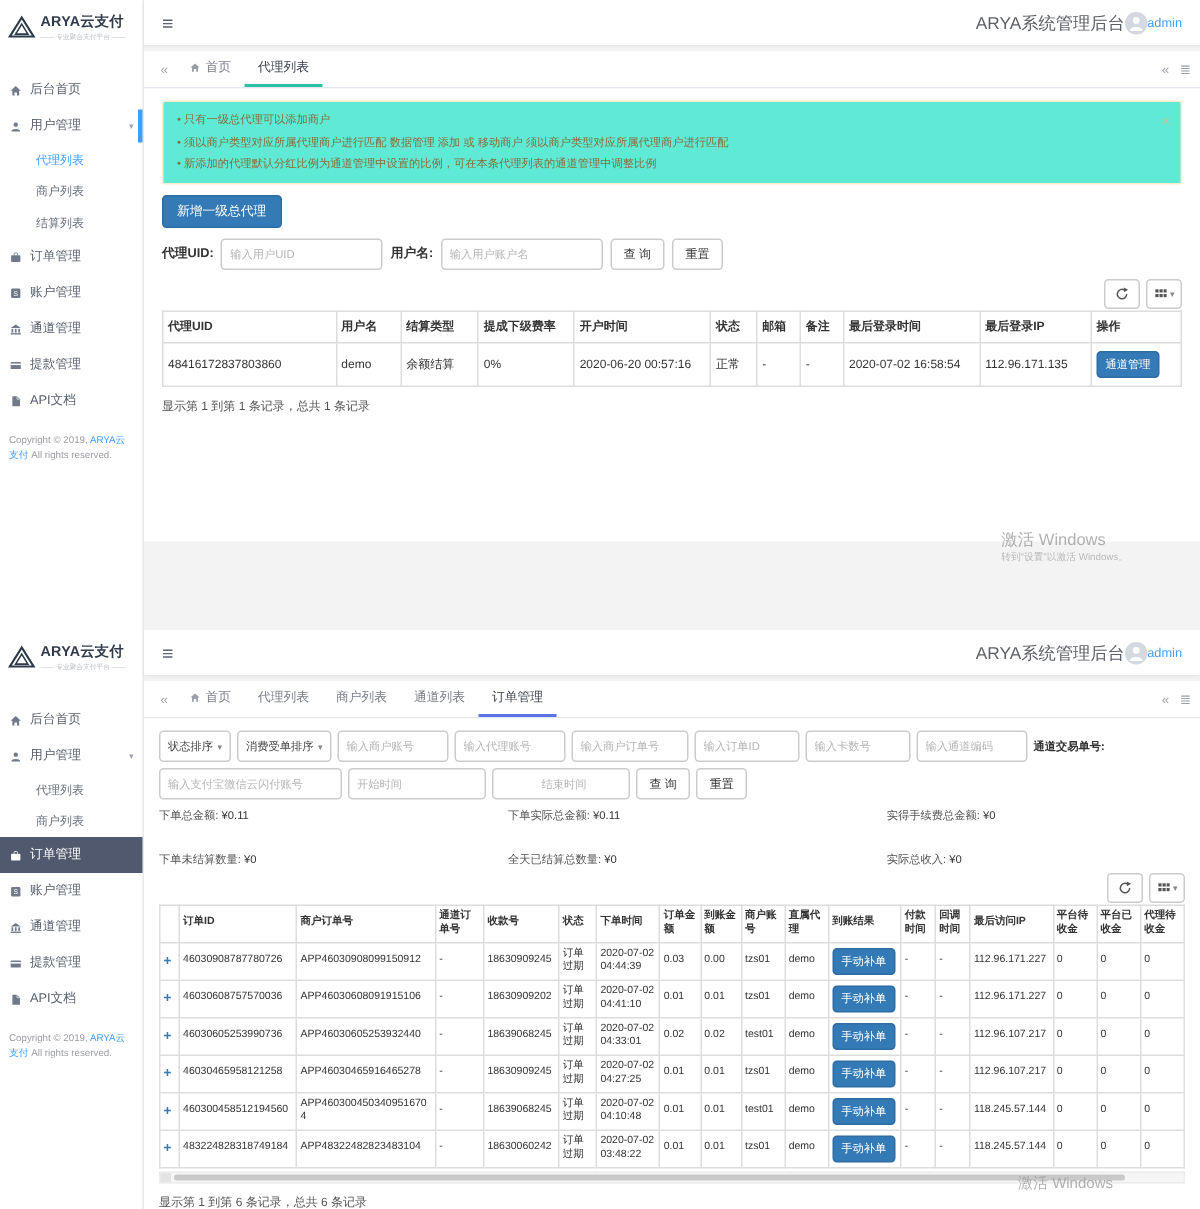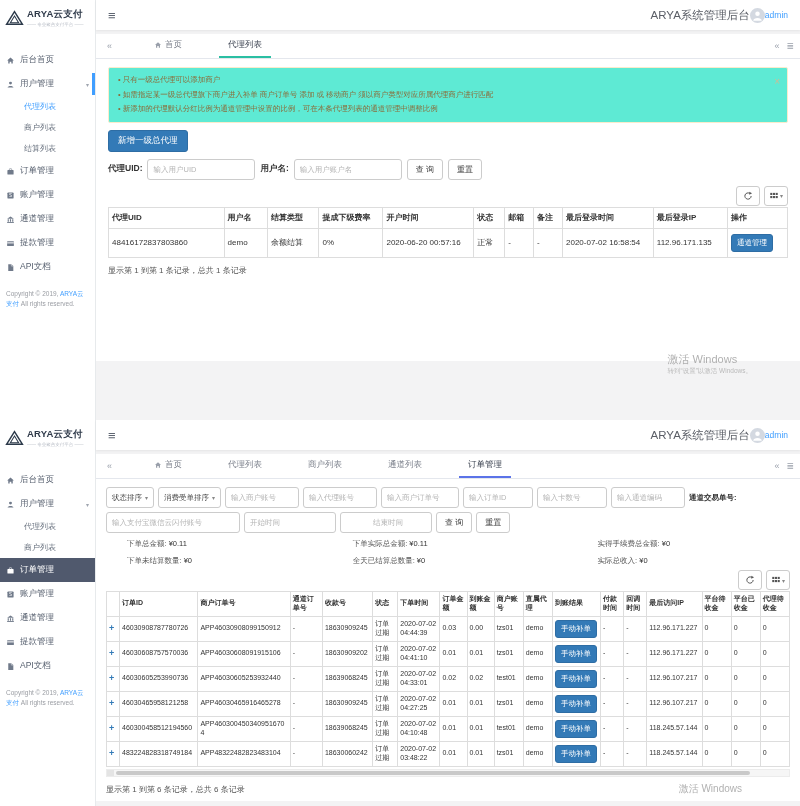--- a/index.html
+++ b/index.html
@@ -33,21 +33,21 @@
   
   .main { flex: 1; display: flex; flex-direction: column; min-width: 0; position: relative; }
   .navbar { height: 30px; background: #fff; display: flex; align-items: center; justify-content: space-between; padding: 0 12px; box-shadow: 0 1px 2px rgba(0,0,0,.06); flex-shrink: 0; }
   .g-ham::before { content: "≡"; }
   .hamburger { font-size: 13px; color: #5f6672; cursor: pointer; }
   .nav-right { display: flex; align-items: center; gap: 0; }
   .header-title { font-size: 11.5px; color: #5a5e66; }
   .avatar { width: 15px; height: 15px; border-radius: 50%; background: #d4d9e1; display: flex; align-items: center; justify-content: center; overflow: hidden; }
   .admin-name { font-size: 8.5px; color: #409eff; cursor: pointer; }
 
-  .tabbar { margin-top: 4px; background: #fff; border-bottom: 1px solid #e4e7ed; display: flex; align-items: stretch; padding: 0 6px; height: 25px; flex-shrink: 0; gap: 28px; }
+  .tabbar { margin-top: 4px; background: #fff; border-bottom: 1px solid #e4e7ed; display: flex; align-items: stretch; padding: 0 6px; height: 25px; flex-shrink: 0; }
   .g-left::before { content: "«"; }
   .tab-collapse { display: flex; align-items: center; padding: 0 5px; font-size: 9px; color: #9aa0ab; cursor: pointer; }
   .tab { display: flex; align-items: center; gap: 3px; padding: 0 9px; font-size: 8.5px; color: #7a7f8a; border-bottom: 2px solid transparent; cursor: pointer; white-space: nowrap; }
   .tab svg { width: 8px; height: 8px; color: #9aa0ab; }
   .tab.active-teal { color: #3b4250; border-bottom-color: #2bbfa3; }
   .tab.active-blue { color: #3b4250; border-bottom-color: #5b73e8; }
   .tab-right { margin-left: auto; display: flex; align-items: center; gap: 7px; font-size: 9px; color: #9aa0ab; }
   .g-list::before { content: "≣"; }
 
   .panel { background: #fff; padding: 8px 12px; position: relative; flex-shrink: 0; }
@@ -80,21 +80,21 @@
   table { width: 100%; border-collapse: collapse; table-layout: fixed; margin-top: 1px; }
   th, td { border: 1px solid #ddd; padding: 5px 3px; font-size: 8px; text-align: left; word-break: break-all; vertical-align: middle; color: #333; line-height: 1.3; }
   th { font-weight: bold; }
   #order-table th, #order-table td { font-size: 7px; padding: 3px 2px; line-height: 1.25; }
   .btn-row { background: #337ab7; color: #fff; border: 1px solid #2e6da4; border-radius: 3px; font-size: 7.5px; padding: 3px 5px; white-space: nowrap; cursor: pointer; font-family: inherit; }
   .g-plus::before { content: "+"; }
   .plus { color: #337ab7; font-weight: bold; font-size: 9px; cursor: pointer; }
   .pagination { font-size: 8px; color: #555; margin-top: 7px; }
 
   
-  .stats { display: grid; grid-template-columns: 1.1fr 1.2fr 1fr; gap: 7px 14px; margin-top: 6px; font-size: 7.5px; color: #555; margin-left: 21px; }
+  .stats { display: grid; grid-template-columns: 1.1fr 1.2fr 1fr; gap: 19px 14px; margin-top: 6px; font-size: 7.5px; color: #555; }
   .stat { white-space: nowrap; }
   .stat .val { color: #333; }
 
   
   .hscroll { height: 8px; background: #f6f6f6; border: 1px solid #ececec; margin-top: 2px; position: relative; }
   .hscroll-left { position: absolute; left: 0; top: 0; bottom: 0; width: 7px; background: #e4e4e4; }
   .hscroll-thumb { position: absolute; left: 9px; top: 1px; bottom: 1px; width: 93%; background: #c9c9c9; border-radius: 3px; cursor: grab; }
 
   
   .watermark { position: absolute; color: #9d9d9d; opacity: .8; pointer-events: none; }
@@ -208,21 +208,21 @@
       <span class="tab active-teal">代理列表</span>
       <span class="tab-right">
         <span class="g-left"></span>
         <span class="g-list"></span>
       </span>
     </div>
 
     <div class="panel" id="panel1">
       <div class="alert">
         <div class="alert-line">只有一级总代理可以添加商户</div>
-        <div class="alert-line">如需指定某一级总代理旗下商户进入补单 商户订单号 添加 或 移动商户 须以商户类型对应所属代理商户进行匹配</div>
+        <div class="alert-line">须以商户类型对应所属代理商户进行匹配 数据管理 添加 或 移动商户 须以商户类型对应所属代理商户进行匹配</div>
         <div class="alert-line">新添加的代理默认分红比例为通道管理中设置的比例，可在本条代理列表的通道管理中调整比例</div>
         <span class="alert-close g-close"></span>
       </div>
 
       <div class="filter-row">
         <button class="btn-primary">新增一级总代理</button>
       </div>
 
       <div class="filter-row">
         <span class="filter-label">代理UID:</span>
@@ -426,21 +426,21 @@
           </span>
         <input class="txt" style="width: 74px;" placeholder="输入商户账号">
         <input class="txt" style="width: 74px;" placeholder="输入代理账号">
         <input class="txt" style="width: 78px;" placeholder="输入商户订单号">
         <input class="txt" style="width: 70px;" placeholder="输入订单ID">
         <input class="txt" style="width: 70px;" placeholder="输入卡数号">
         <input class="txt" style="width: 74px;" placeholder="输入通道编码">
         <span class="filter-label" style="font-size:7.5px">通道交易单号:</span>
       </div>
       <div class="filter-row" style="margin-top:4px; gap:4px;">
-        <input class="txt" style="width: 134px;" placeholder="输入支付宝微信云闪付账号">
+        <input class="txt" style="width: 122px;" placeholder="输入支付宝微信云闪付账号">
         <input class="txt" style="width: 92px;" placeholder="开始时间">
         <input class="txt" style="width: 92px; padding-left: 32px;" placeholder="结束时间">
         <button class="btn-default">查 询</button>
         <button class="btn-default">重置</button>
       </div>
 
       <div class="stats">
         <span class="stat"><span>下单总金额:</span> <span class="val">¥0.11</span></span>
         <span class="stat"><span>下单实际总金额:</span> <span class="val">¥0.11</span></span>
         <span class="stat"><span>实得手续费总金额:</span> <span class="val">¥0</span></span>

